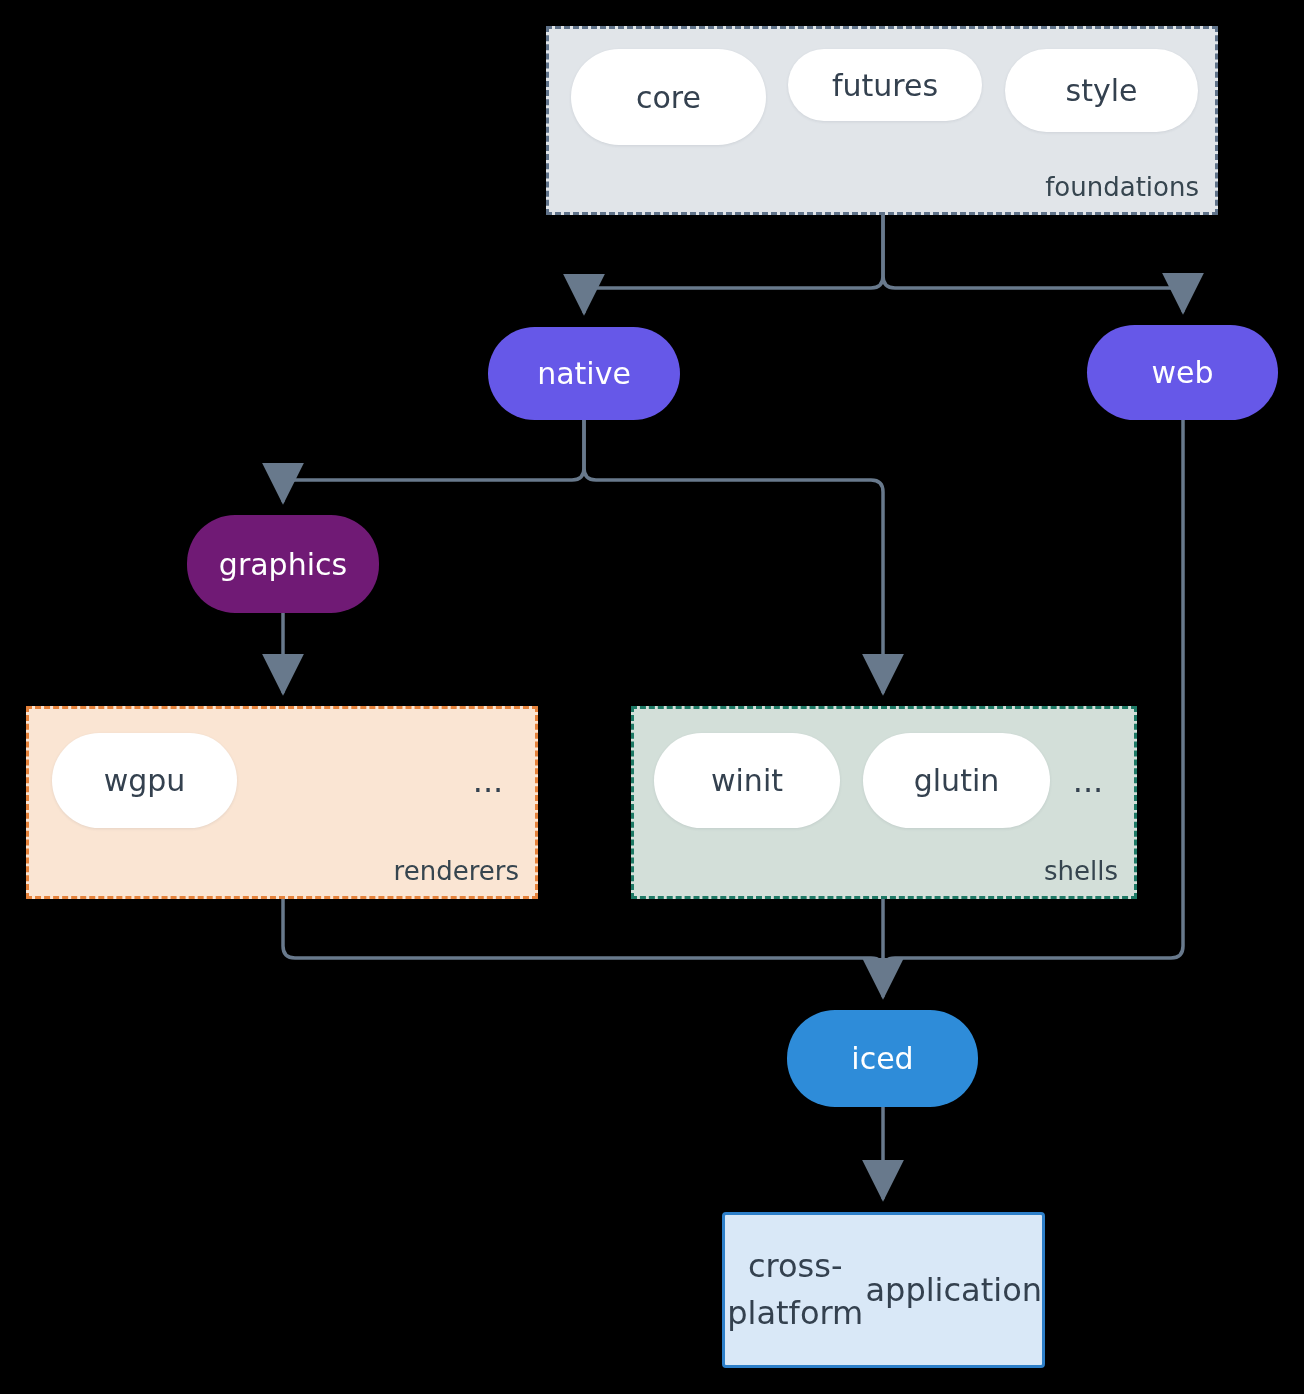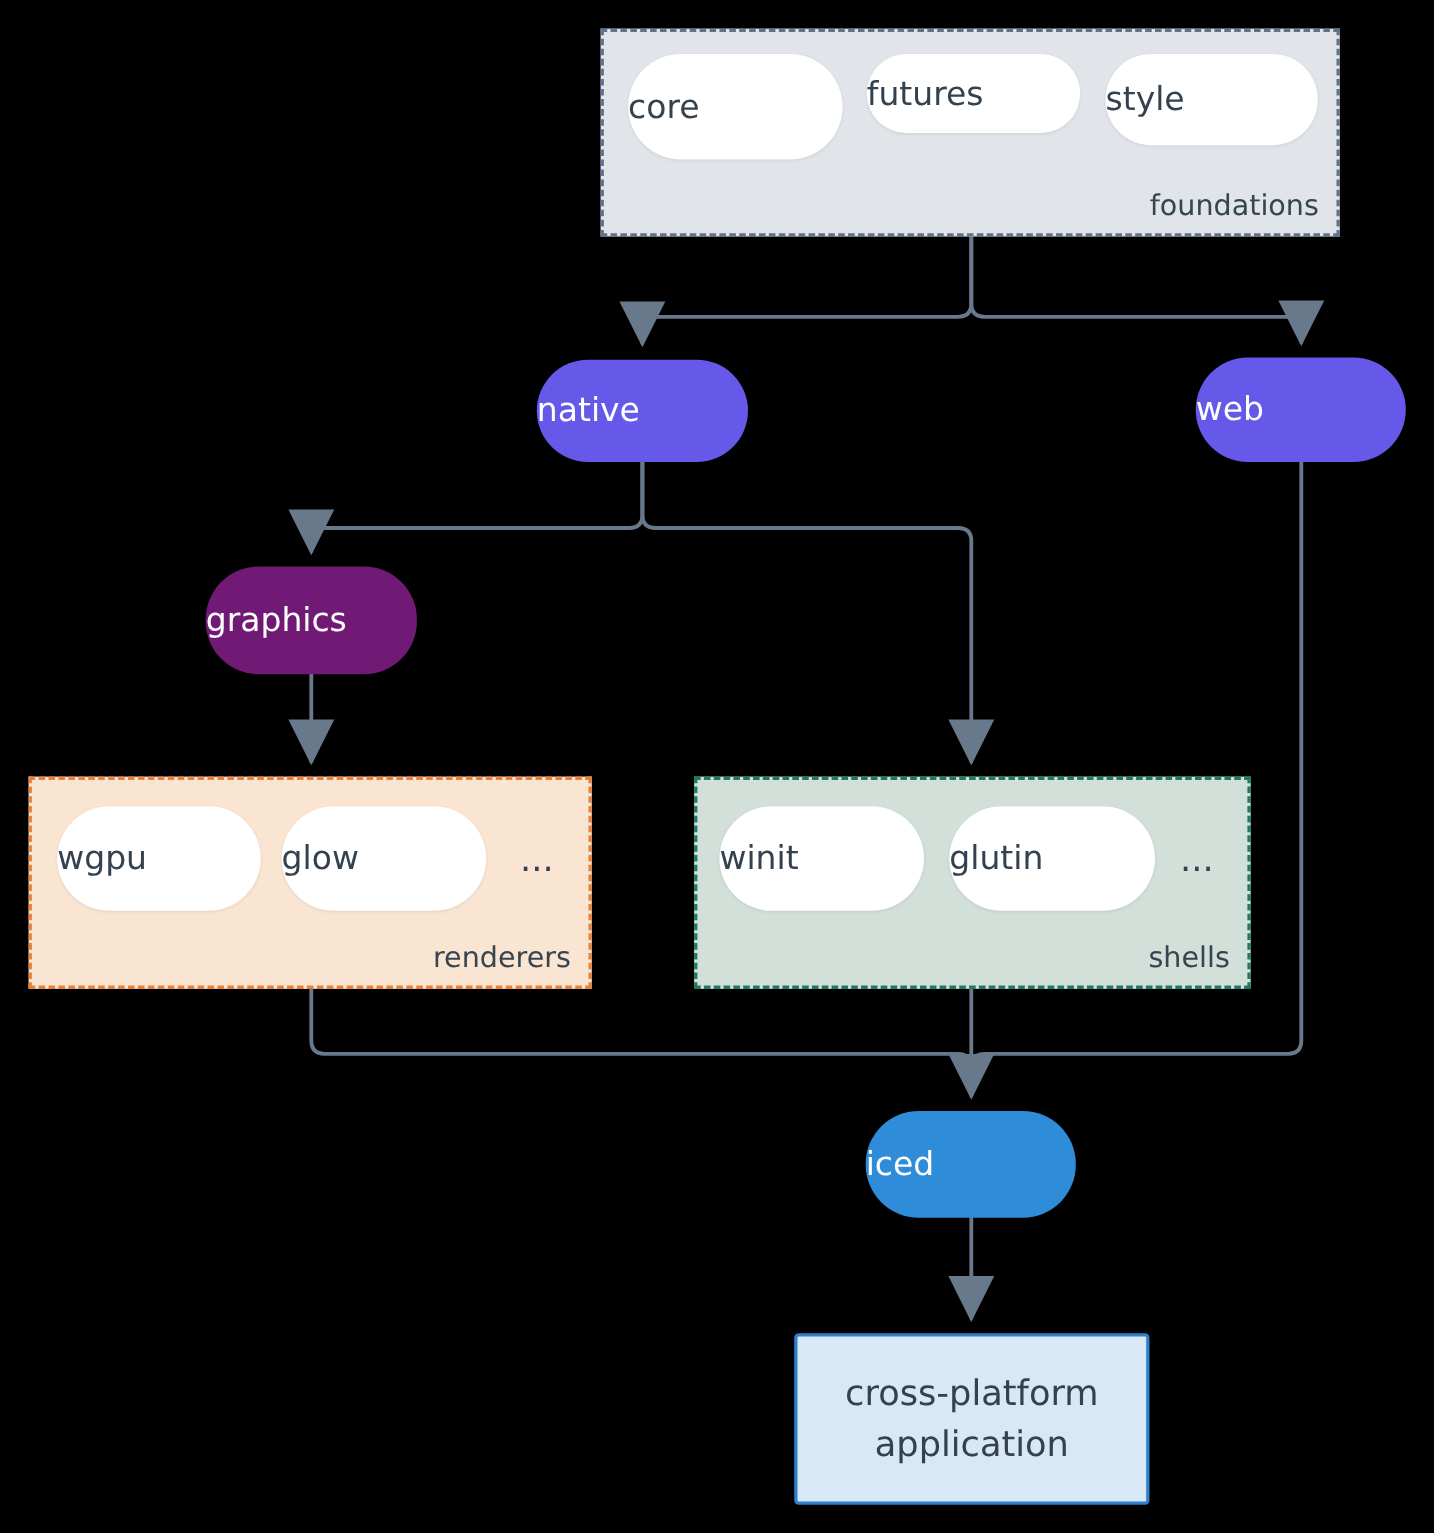--- a/index.html
+++ b/index.html
@@ -13,21 +13,21 @@
   .connectors{position:absolute;left:0;top:0;z-index:1;}
   .group{
     position:absolute;z-index:2;border:3px dashed;box-sizing:border-box;
   }
   .group-label{
     position:absolute;right:16px;bottom:10px;
     font-size:26px;color:#36454f;
   }
   .pill{
     position:absolute;z-index:3;border-radius:48px;
-    display:flex;align-items:center;
+    display:flex;align-items:center;justify-content:center;
     font-size:30px;box-sizing:border-box;
   }
   .pill.white{
     background:#ffffff;color:#34414f;
     box-shadow:0 1px 3px rgba(45,62,80,0.10);
   }
   .pill.purple{background:#6658e8;color:#ffffff;}
   .pill.orange{background:#701a75;color:#ffffff;}
   .pill.blue{background:#2e8cd9;color:#ffffff;}
   
@@ -52,21 +52,21 @@
     position:absolute;z-index:3;font-size:32px;color:#34414f;
     display:flex;align-items:center;justify-content:center;
   }
   .e-renderers{left:458px;top:733px;width:60px;height:95px;}
   .e-shells{left:1058px;top:733px;width:60px;height:95px;}
   .app-box{
     position:absolute;z-index:3;
     left:722px;top:1212px;width:323px;height:156px;
     background:#d9e8f7;border:3px solid #2d7fc9;border-radius:4px;
     box-sizing:border-box;
-    display:flex;flex-direction:column;align-items:center;justify-content:center;
+    display:flex;align-items:center;justify-content:center;
     font-size:32px;line-height:47px;color:#34414f;text-align:center;
   }
 </style>
 </head>
 <body>
 
 <div class="canvas">
 
   <svg class="connectors" width="1304" height="1394" viewBox="0 0 1304 1394">
     <defs>
@@ -119,23 +119,20 @@
   <div class="pill orange p-graphics">
     <span>graphics</span>
   </div>
 
   <section class="group renderers">
     <div class="group-label">renderers</div>
   </section>
   <div class="pill white p-wgpu">
     <span>wgpu</span>
   </div>
-  <div class="pill white p-glow">
-    <span>glow</span>
-  </div>
   <div class="ellipsis e-renderers">...</div>
 
   <section class="group shells">
     <div class="group-label">shells</div>
   </section>
   <div class="pill white p-winit">
     <span>winit</span>
   </div>
   <div class="pill white p-glutin">
     <span>glutin</span>

